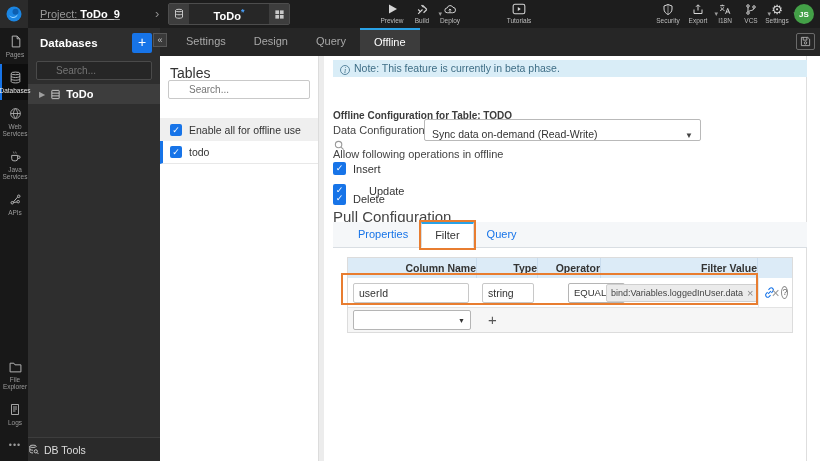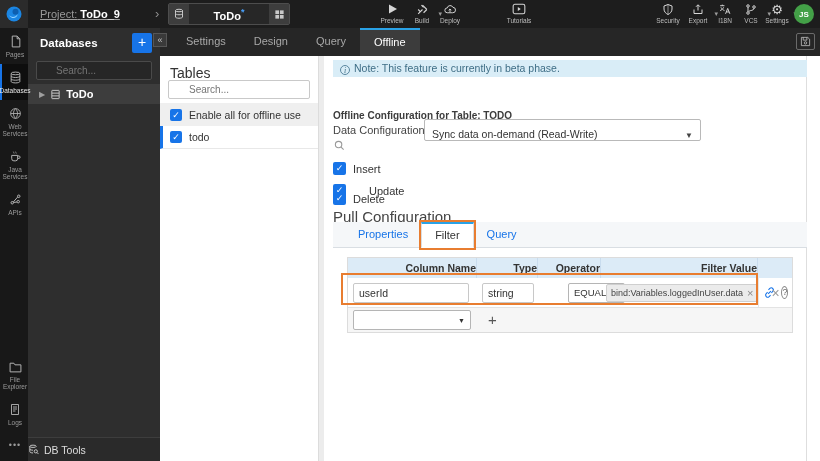--- a/index.html
+++ b/index.html
@@ -50,21 +50,21 @@
   
   #top-tabs { left:160px; top:28px; width:660px; height:28px; background:#262626; z-index:3; display:flex; padding-left:12px; }
   .ttab { height:28px; line-height:27px; padding:0 14px; font-size:11px; color:#a8a8a8; cursor:pointer; }
   .ttab.active { background:#3c3c3c; color:#fff; border-top:2px solid #2aa2e6; line-height:25px; }
   #save-btn { position:absolute; right:5px; top:5px; width:19px; height:17px; border:1px solid #6a6a6a; border-radius:2px; display:flex; align-items:center; justify-content:center; color:#bdbdbd; cursor:pointer; }
 
   
   #tables-panel { left:160px; top:56px; width:158px; height:405px; background:#fff; z-index:2; }
   #tables-title { position:absolute; left:10px; top:9px; font-size:14px; color:#333; }
   .light-search { position:absolute; left:8px; top:24px; width:142px; height:19px; background:#fff; border:1px solid #c9c9c9; border-radius:2px; color:#777; font-size:10px; padding:0 4px 0 20px; outline:none; }
-  .tp-row { position:absolute; left:0; width:158px; height:23px; display:flex; align-items:center; font-size:10.5px; color:#333; cursor:pointer; }
+  .tp-row { position:absolute; left:0; width:158px; height:23px; display:flex; align-items:center; font-size:10.5px; color:#333; cursor:pointer;margin-top:15px; }
   #row-enable-all { top:47px; background:#efefef; }
   #row-todo { top:70px; background:#fff; border-left:3px solid #1774e8; border-bottom:1px solid #e8e8e8; }
   .cb { display:inline-block; width:12px; height:12px; background:#1774e8; border-radius:2px; color:#fff; font-size:9px; line-height:12px; text-align:center; flex:none; }
   .cb::after { content:"\2713"; }
   .tp-row .cb { margin-left:10px; margin-right:7px; }
   #row-todo .cb { margin-left:7px; }
   #gutter { left:318px; top:56px; width:6px; height:405px; background:#ececec; border-left:1px solid #dcdcdc; }
 
   
   #main { left:324px; top:56px; width:496px; height:405px; background:#fff; }
@@ -383,20 +383,21 @@
 
   <div id="main-title">Offline Configuration for Table: TODO</div>
 
 
   <div id="dc-label">Data Configuration</div>
   <div class="selectbox" id="dc-select">
     <span>Sync data on-demand (Read-Write)</span>
     <span class="scaret">▼</span>
   </div>
 
+  <div id="ops-label">Allow following operations in offline</div>
   <div class="cbrow" id="op-insert">
     <span class="cb"></span>
     <span>Insert</span>
   </div>
   <div class="cbrow" id="op-update">
     <span class="cb"></span>
     <span>Update</span>
   </div>
   <div class="cbrow" id="op-delete">
     <span class="cb"></span>

